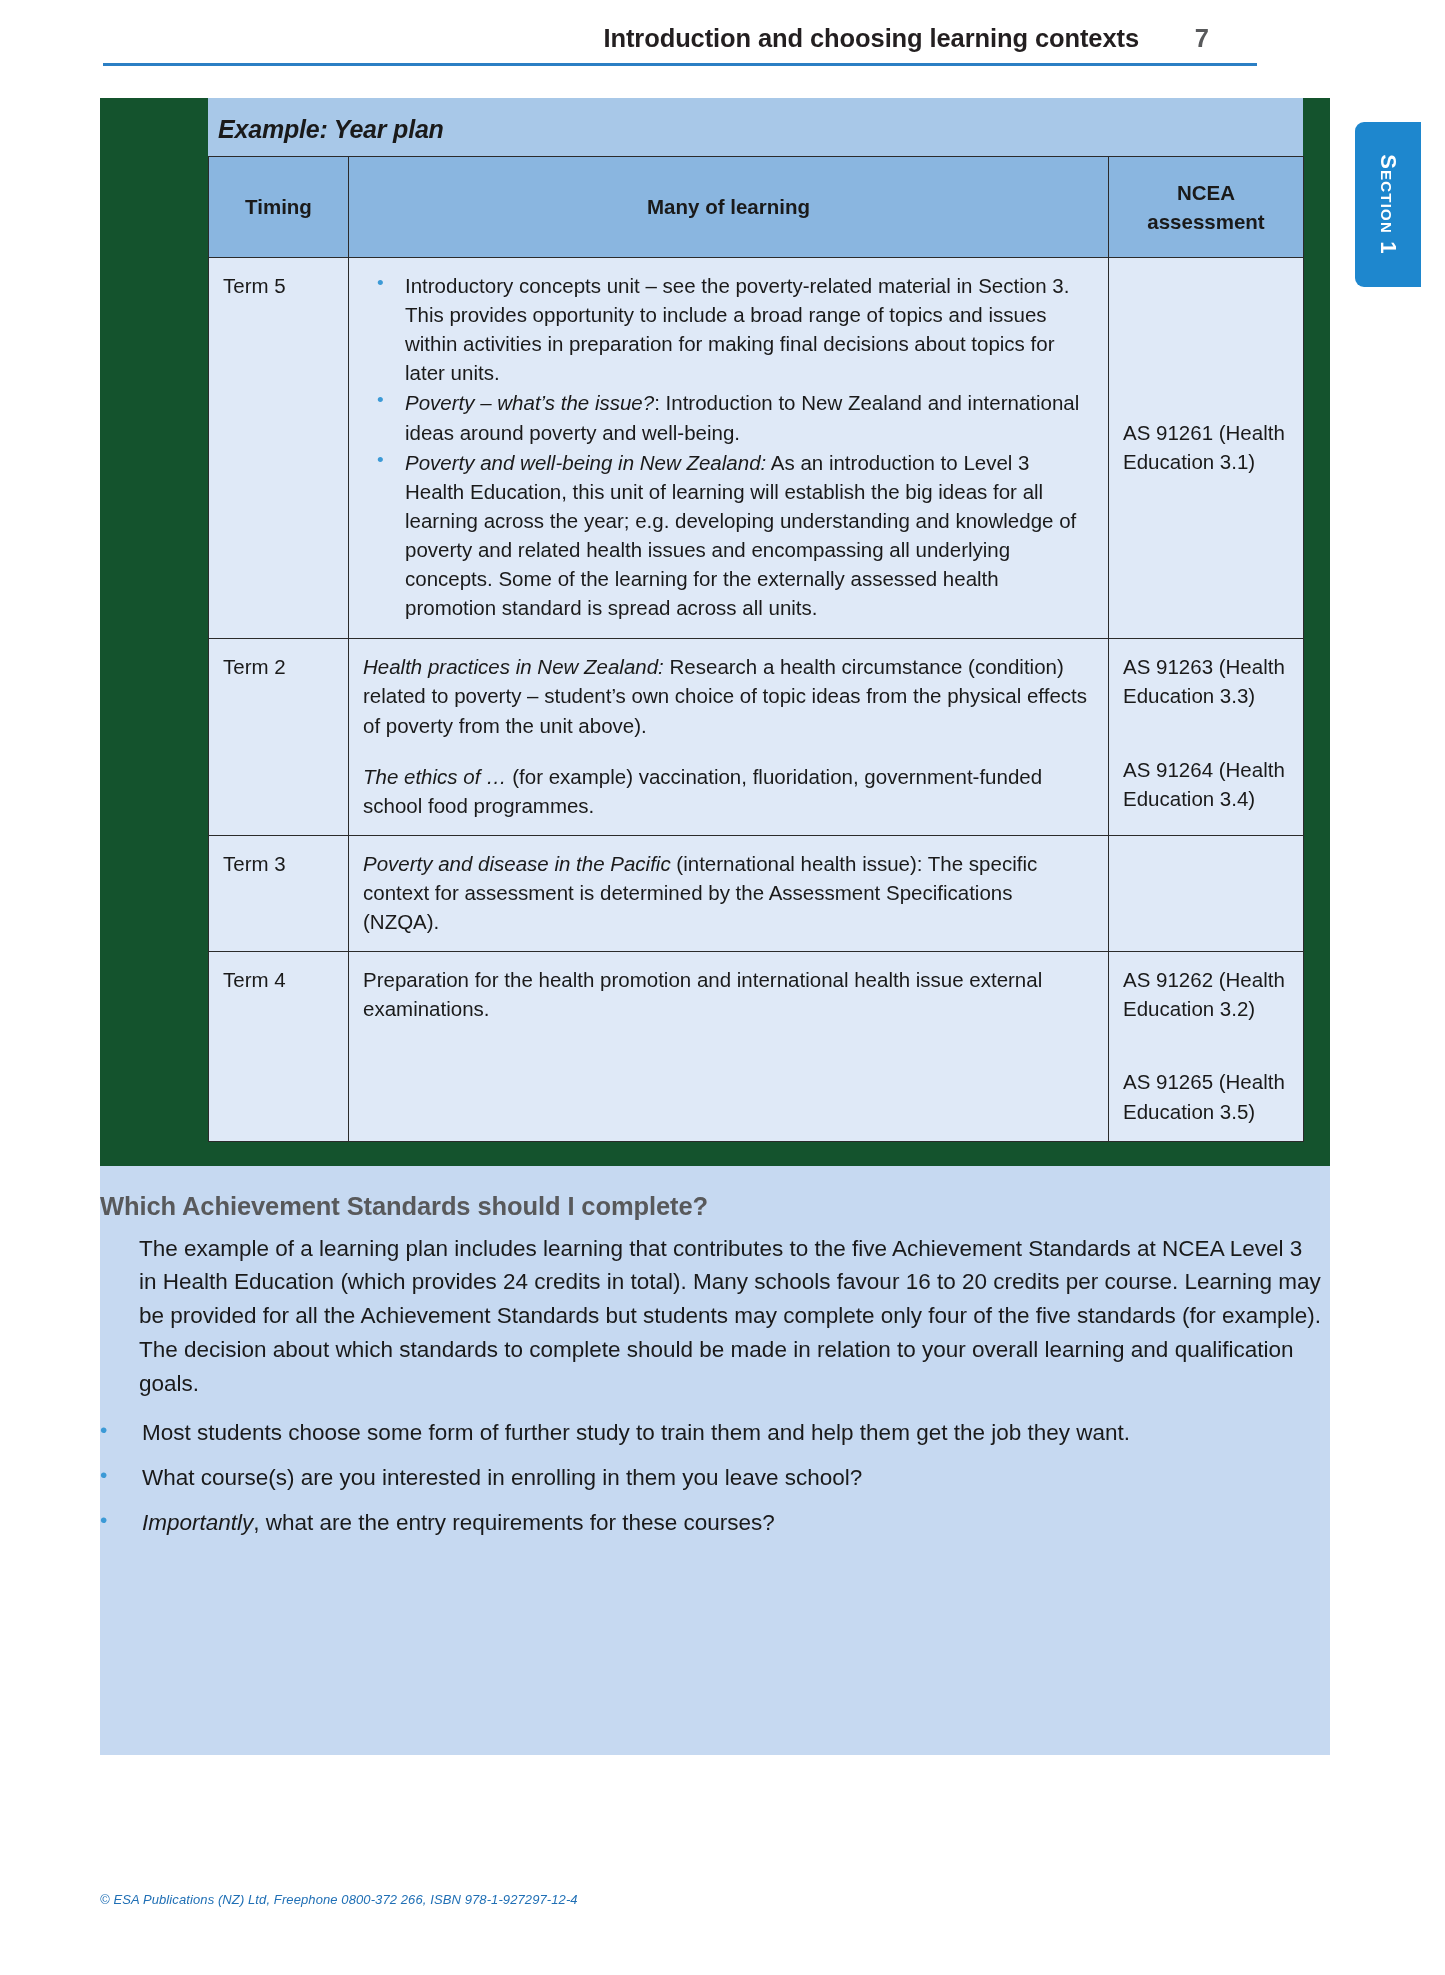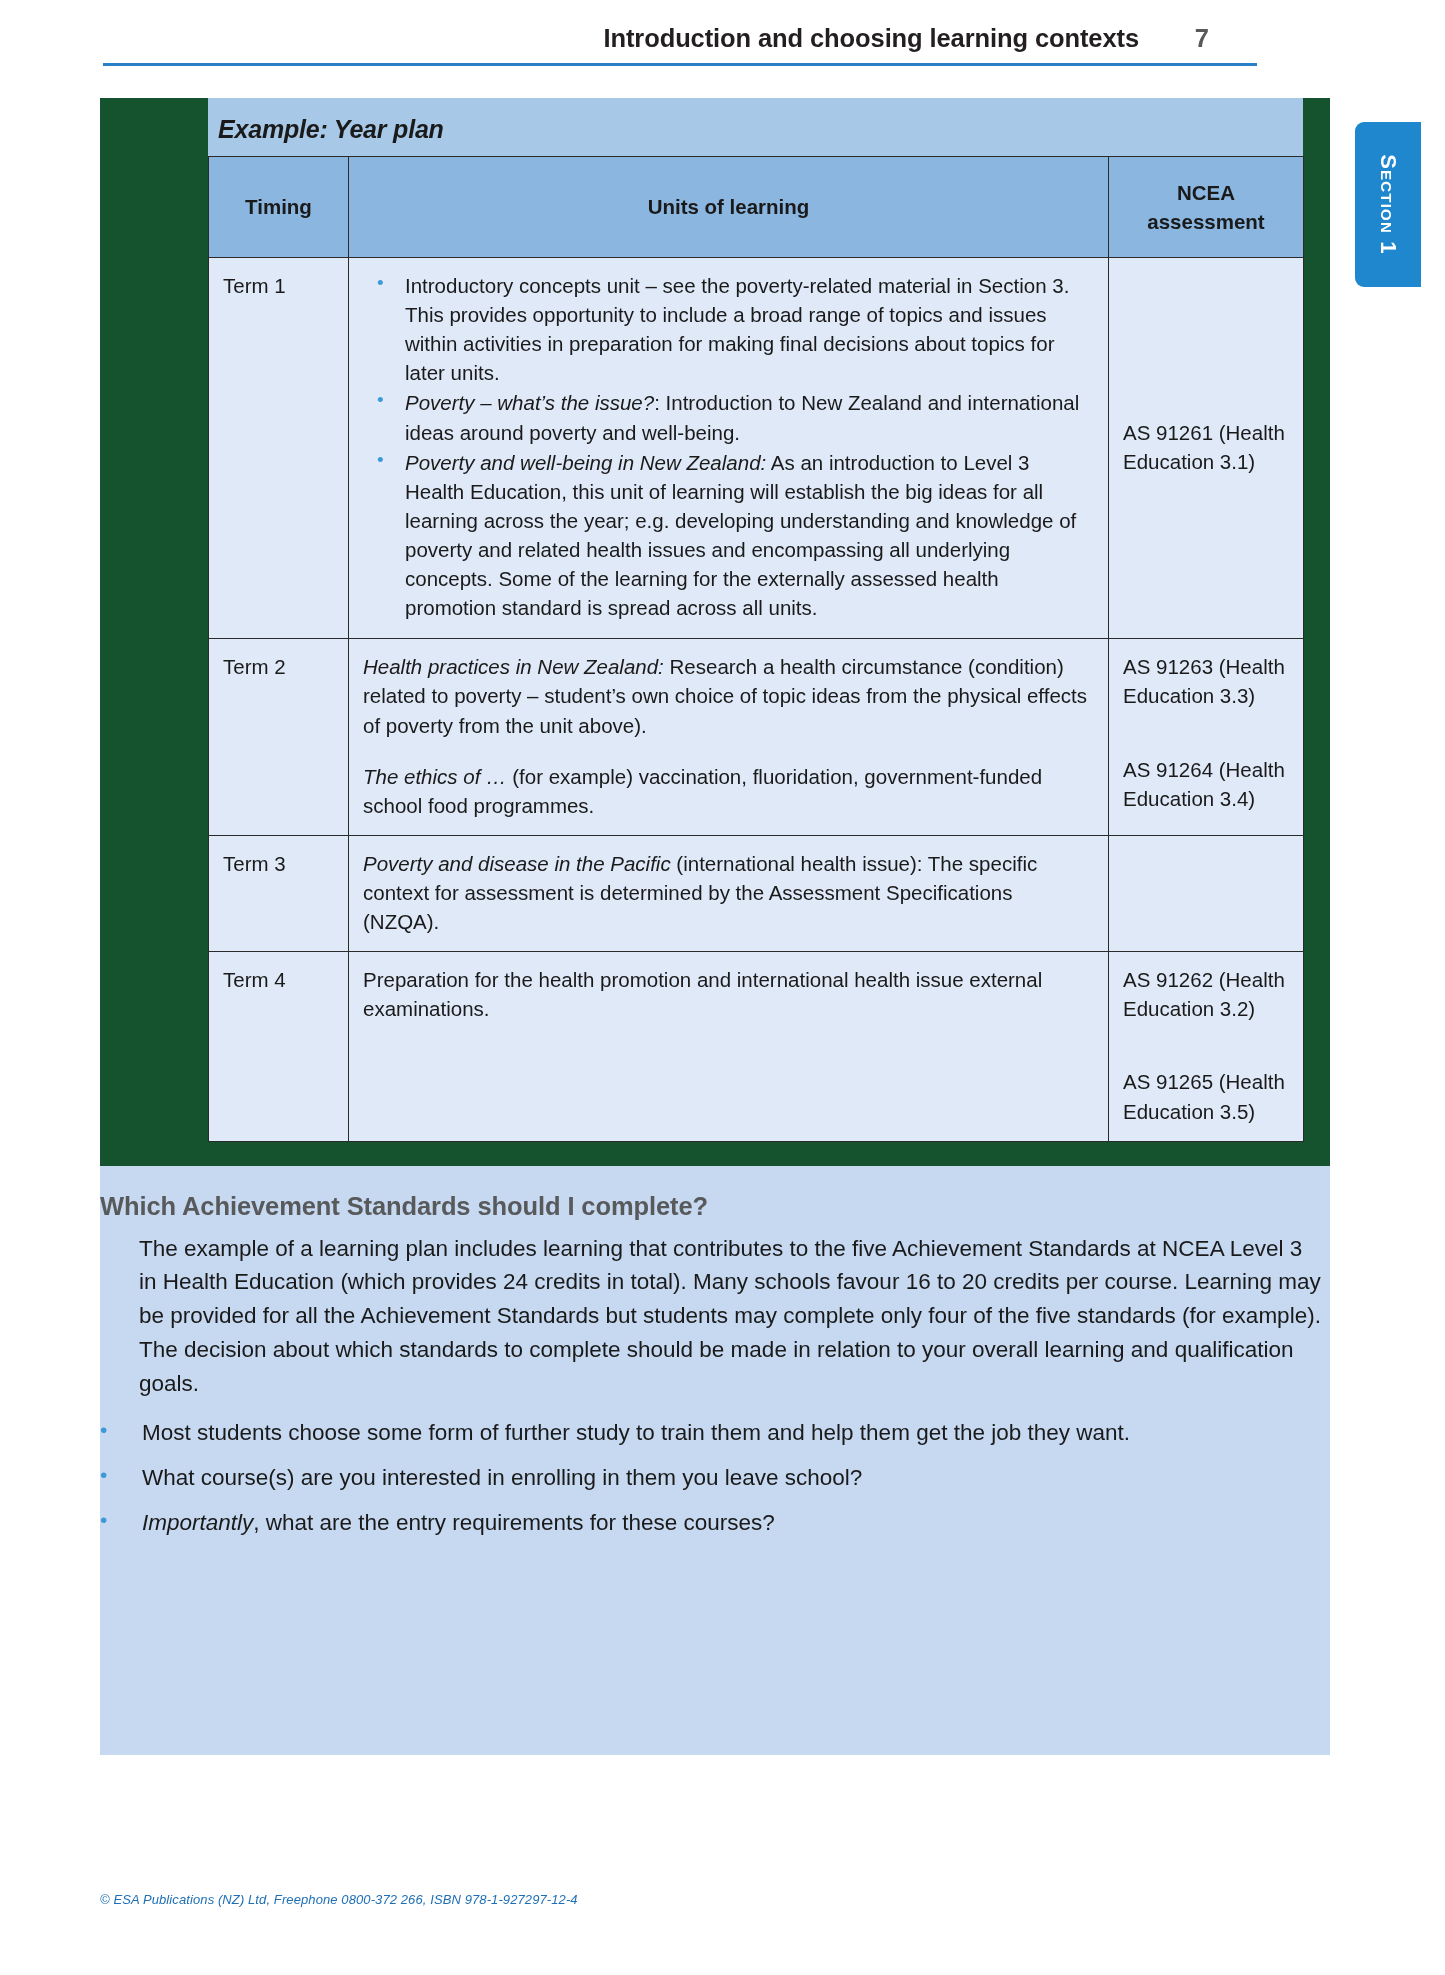--- a/index.html
+++ b/index.html
@@ -265,31 +265,31 @@
     <div class="table-caption">Example: Year plan</div>
     <table class="year-plan">
       <colgroup>
         <col class="col-timing">
         <col class="col-units">
         <col class="col-ncea">
       </colgroup>
       <thead>
         <tr>
           <th>Timing</th>
-          <th>Units of learning</th>
+          <th>Many of learning</th>
           <th>
             <span>NCEA</span><br>
             <span>assessment</span>
           </th>
         </tr>
       </thead>
       <tbody>
 
         <tr>
-          <td class="cell-timing">Term 1</td>
+          <td class="cell-timing">Term 5</td>
           <td class="cell-units">
             <ul class="unit-list">
               <li><span class="it"></span><span>Introductory concepts unit – see the poverty-related material in Section 3. This provides opportunity to include a broad range of topics and issues within activities in preparation for making final decisions about topics for later units.</span></li>
               <li><span class="it">Poverty – what’s the issue?</span><span>: Introduction to New Zealand and international ideas around poverty and well-being.</span></li>
               <li><span class="it">Poverty and well-being in New Zealand:</span><span> As an introduction to Level 3 Health Education, this unit of learning will establish the big ideas for all learning across the year; e.g. developing understanding and knowledge of poverty and related health issues and encompassing all underlying concepts. Some of the learning for the externally assessed health promotion standard is spread across all units.</span></li>
             </ul>
           </td>
           <td class="cell-ncea mid">
             <div class="ncea-group">
               <span class="ncea-line">AS 91261 (Health</span>

